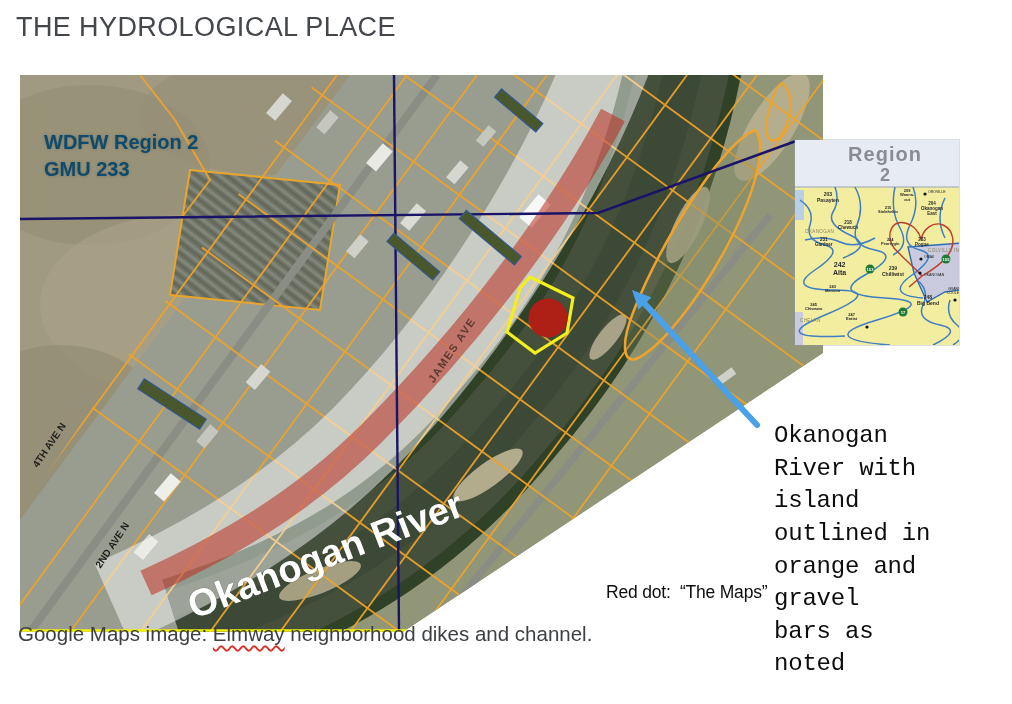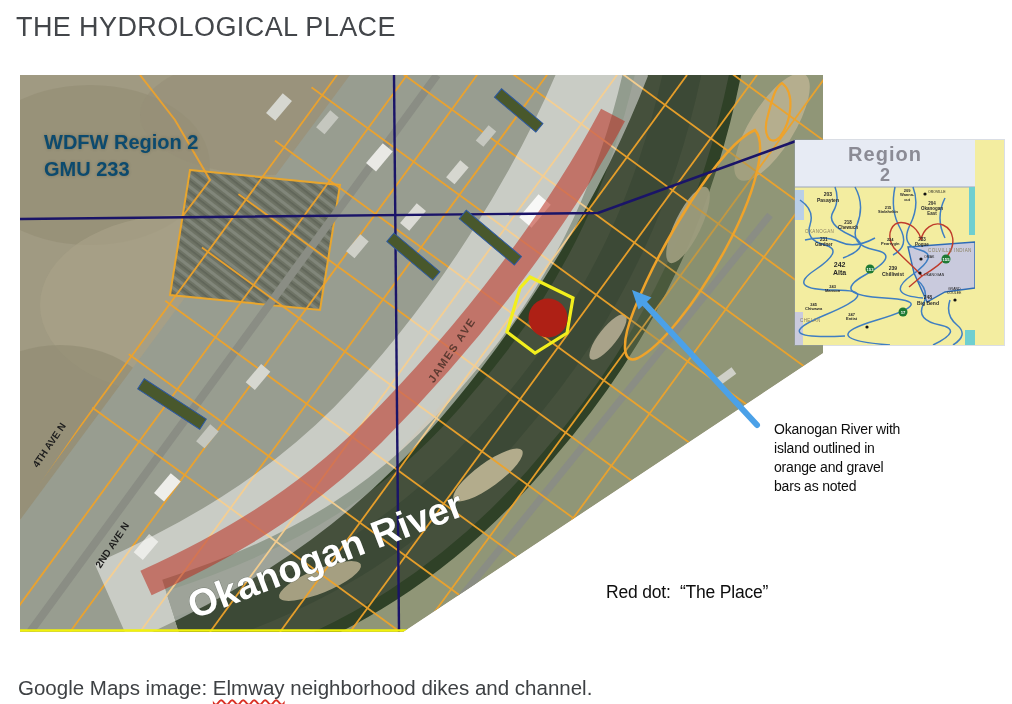--- a/index.html
+++ b/index.html
@@ -11,50 +11,50 @@
   .title {
     position:absolute; left:16px; top:12px; font-size:27px; letter-spacing:.4px;
     color:#43464a; white-space:pre;
   }
   .map-wrap { position:absolute; left:20px; top:75px; width:803px; height:557px; }
   .wdfw-label {
     position:absolute; left:24px; top:54px; color:#0c4a6e; font-size:20px; font-weight:600;
     line-height:1.35; white-space:pre-line; text-shadow:0 0 3px rgba(60,60,40,.35);
   }
   .inset {
-    position:absolute; left:795px; top:140px; width:209px; height:205px;
+    position:absolute; left:795px; top:140px; width:164px; height:205px;
     box-shadow:0 0 0 1px rgba(150,160,180,.35); background:#f3eda0; overflow:hidden;
   }
   .inset svg { position:absolute; left:0; top:0; }
   .inset-header-1 {
     position:absolute; left:0; top:3px; width:180px; text-align:center; font-size:20px;
     font-weight:700; color:#8b8b95; letter-spacing:1px;
   }
   .inset-header-2 {
     position:absolute; left:0; top:25px; width:180px; text-align:center; font-size:18px;
     font-weight:700; color:#8b8b95;
   }
   #inset-labels { position:absolute; left:0; top:0; width:180px; height:205px; }
   .ilbl {
     position:absolute; font-size:5px; line-height:1.1; white-space:pre-line; text-align:center;
     color:#2a2a2a; font-weight:700;
   }
   .s4 { font-size:4px; } .s5 { font-size:4.5px; } .s6 { font-size:5px; } .s8 { font-size:7px; }
   .g { font-weight:400; color:#8a8060; letter-spacing:.4px; font-size:4.5px; }
   .t { font-weight:400; font-size:3.5px; color:#1a1a1a; }
   .annotation {
-    position:absolute; left:774px; top:420px; width:178px; font-size:14px; color:#0d0d0d;
-    line-height:1.36; white-space:pre-line; letter-spacing:-.2px;
+    position:absolute; left:774px; top:420px; width:178px; font-size:24px; color:#0d0d0d;
+    line-height:1.36; white-space:pre-line; letter-spacing:-.2px;font-family:Liberation Mono, monospace;
   }
   .legend {
     position:absolute; left:606px; top:535px; font-size:17.5px; color:#0d0d0d; line-height:1.3;
     letter-spacing:-.2px; white-space:pre;
   }
   .caption {
-    position:absolute; left:18px; top:676px; font-size:20.5px; color:#3e4144;
+    position:absolute; left:18px; top:622px; font-size:20.5px; color:#3e4144;
   }
   .caption .squiggle {
     text-decoration:underline; text-decoration-style:wavy; text-decoration-color:#d93025;
     text-decoration-thickness:1.5px; text-underline-offset:4px;
   }
 </style>
 </head>
 <body>
 
 <div id="page">
@@ -282,19 +282,19 @@
 COULEE</span>
       </div>
   </div>
 
   <div class="annotation">Okanogan River with
 island outlined in
 orange and gravel
 bars as noted</div>
 
   <div class="legend">
-    <div>Red dot:  “The Place”</div>
+    <div>Red dot:  “The Maps”</div>
     
   </div>
 
   <div class="caption"><span>Google Maps image: </span><span class="squiggle">Elmway</span><span> neighborhood dikes and channel.</span></div>
 
 </div>
 
 </body></html>

